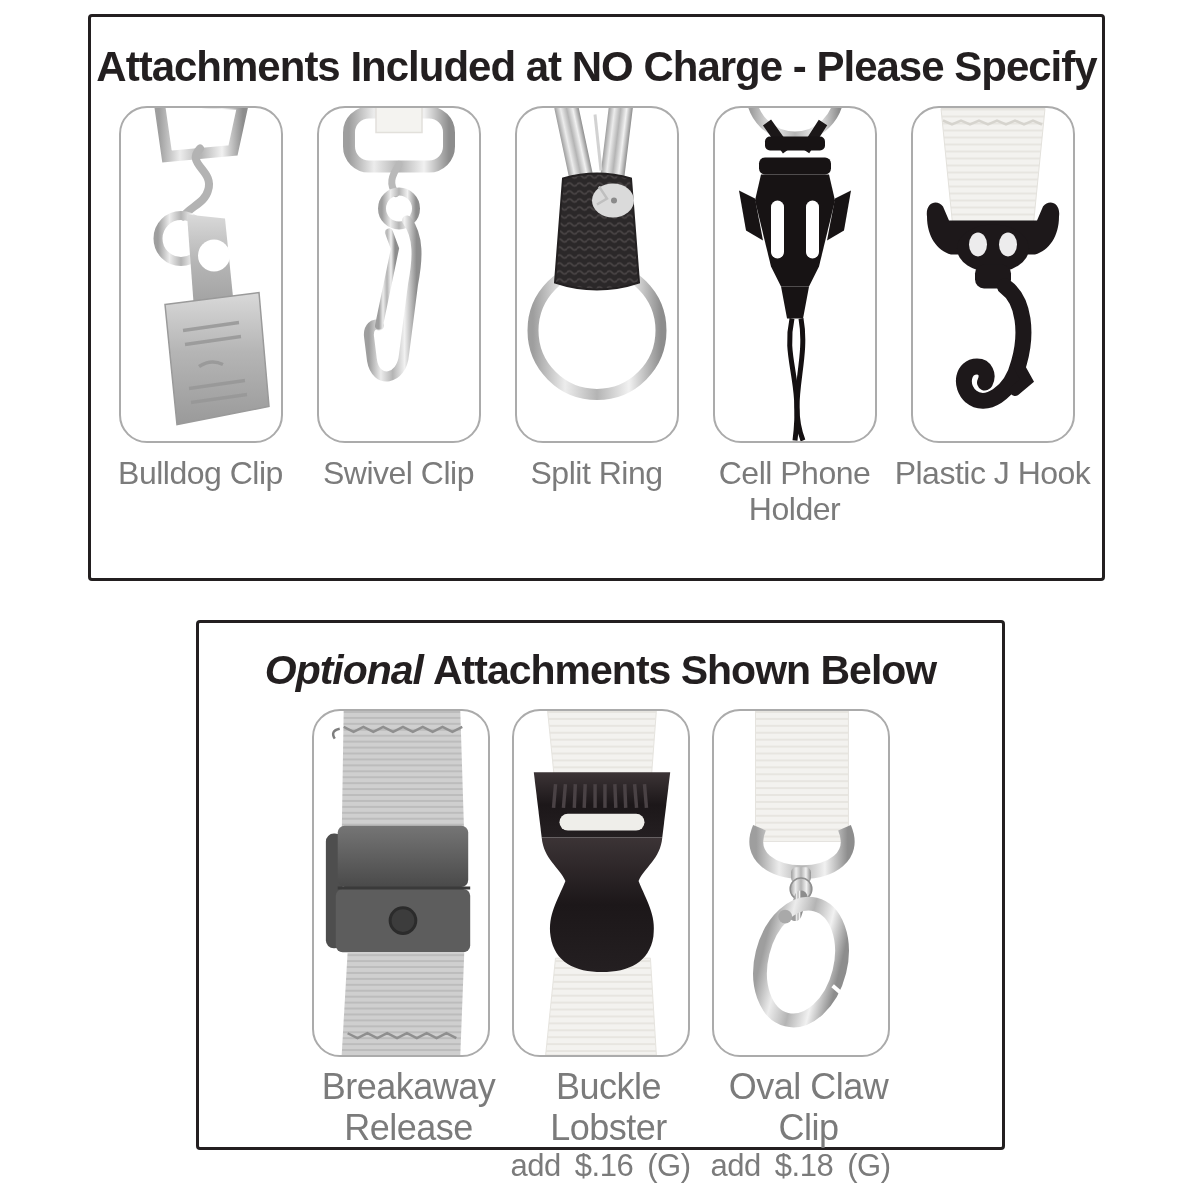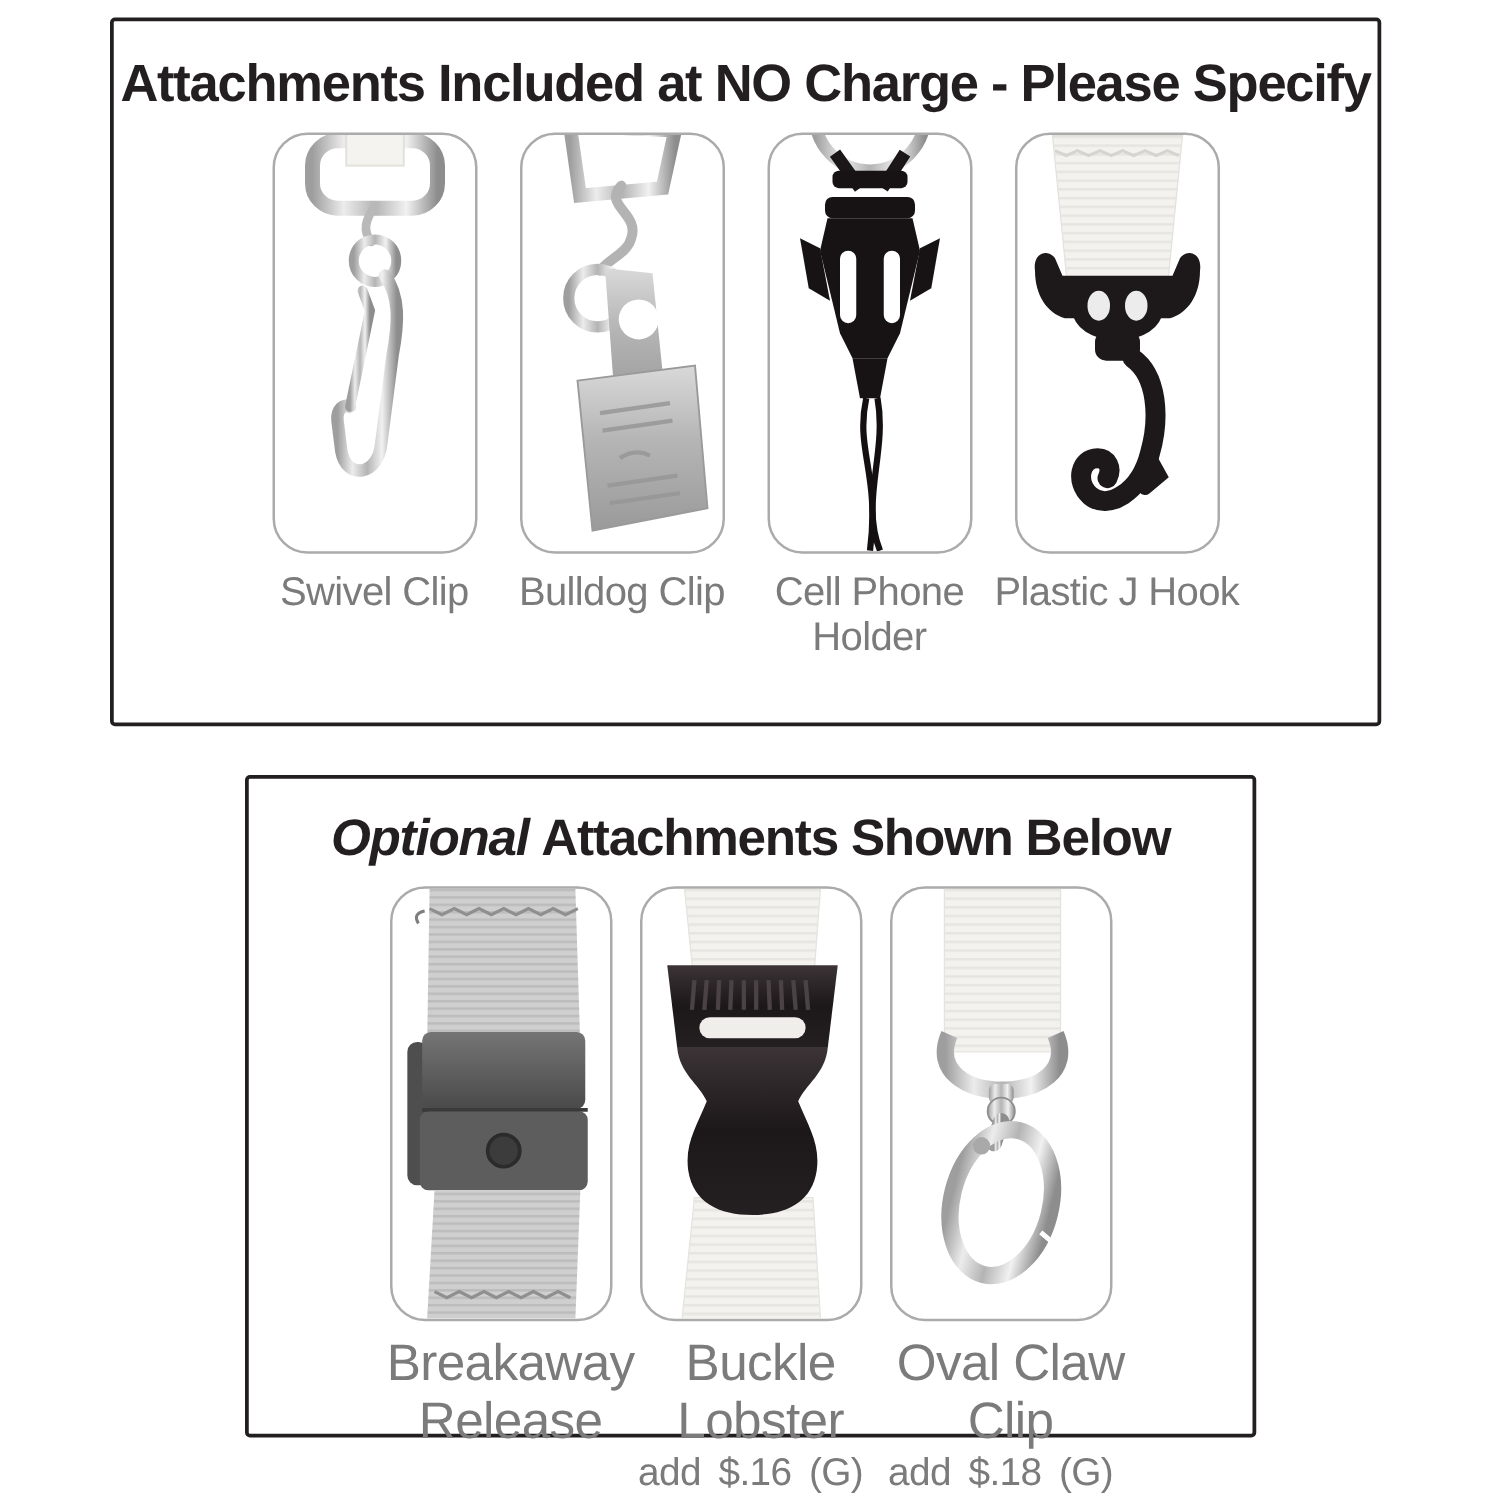--- a/index.html
+++ b/index.html
@@ -32,21 +32,21 @@
     border:2px solid #ababab;border-radius:28px;background:#ffffff;
     overflow:hidden;box-sizing:border-box;
   }
   #included-panel .photo-card{width:164px;height:337px;}
   #optional-panel .photo-card{width:178px;height:348px;}
   .photo-card svg{display:block;width:100%;height:100%;}
   .item-label{
     text-align:center;color:#7b7b7b;font-size:32px;line-height:1.13;
     letter-spacing:-0.5px;margin-top:12px;
   }
-  #optional-panel .item-label{margin-top:10px;font-size:41px;padding-left:16px;}
+  #optional-panel .item-label{margin-top:10px;font-size:36px;padding-left:16px;}
   .item-price{
     text-align:center;color:#7b7b7b;font-size:31px;line-height:1.13;
     letter-spacing:-0.5px;word-spacing:6px;white-space:nowrap;
   }
 </style>
 </head>
 <body>
 
 <svg width="0" height="0" style="position:absolute" aria-hidden="true">
   <defs>
@@ -87,52 +87,67 @@
 </svg>
 
 <section class="panel" id="included-panel">
   <h1 class="panel-title">Attachments Included at NO Charge - Please Specify</h1>
 
   <div class="cards-row">
 
     <div class="item-col">
       <div class="photo-card">
         <svg viewBox="0 0 160 332">
-          <rect x="30" y="4" width="100" height="54" rx="20" fill="none" stroke="url(#met)" stroke-width="12"></rect>
-          <rect x="57" y="-4" width="46" height="28" fill="#f4f3f0" stroke="#e2e0db" stroke-width="1.5"></rect>
-          <path d="M80,56 C72,68 70,76 77,85" fill="none" stroke="#b9b9b9" stroke-width="7" stroke-linecap="round"></path>
-          <circle cx="80" cy="100" r="17" fill="none" stroke="url(#met)" stroke-width="8"></circle>
-          <path d="M88,112 C100,128 99,150 94,176 L85,246 C83,272 57,276 53,252 L50,228 C49,219 55,214 60,217" fill="none" stroke="url(#met)" stroke-width="10" stroke-linecap="round"></path>
-          <path d="M60,217 L76,140 L70,124" fill="none" stroke="url(#met)" stroke-width="8" stroke-linecap="round"></path>
-        </svg>
-      </div>
-      <div class="item-label">Swivel Clip</div>
-    </div>
-
-    <div class="item-col">
-      <div class="photo-card">
-        <svg viewBox="0 0 160 332">
           <path d="M38,-8 L122,-4 L112,42 L46,48 Z" fill="none" stroke="url(#met)" stroke-width="11"></path>
           <path d="M79,40 C64,56 94,62 87,82 C84,94 70,98 62,108" fill="none" stroke="#b3b3b3" stroke-width="8" stroke-linecap="round"></path>
           <circle cx="60" cy="130" r="23" fill="none" stroke="url(#met)" stroke-width="9"></circle>
           <path d="M66,106 L104,110 L114,208 L74,214 Z" fill="url(#metV)"></path>
           <circle cx="93" cy="147" r="16" fill="#ffffff"></circle>
           <path d="M44,196 L138,184 L148,298 L56,316 Z" fill="url(#metV)" stroke="#9a9a9a" stroke-width="1.5"></path>
           <g stroke="#979797" stroke-width="3.5" fill="none" opacity="0.85">
             <path d="M62,222 L118,214"></path>
               <path d="M64,236 L120,228"></path>
             <path d="M78,258 Q90,250 102,256"></path>
             <path d="M68,280 L124,272"></path>
               <path d="M70,294 L126,286"></path>
           </g>
         </svg>
       </div>
       <div class="item-label">Bulldog Clip</div>
     </div>
 
+    <div class="item-col">
+      <div class="photo-card">
+        <svg viewBox="0 0 160 332">
+          <rect x="30" y="4" width="100" height="54" rx="20" fill="none" stroke="url(#met)" stroke-width="12"></rect>
+          <rect x="57" y="-4" width="46" height="28" fill="#f4f3f0" stroke="#e2e0db" stroke-width="1.5"></rect>
+          <path d="M80,56 C72,68 70,76 77,85" fill="none" stroke="#b9b9b9" stroke-width="7" stroke-linecap="round"></path>
+          <circle cx="80" cy="100" r="17" fill="none" stroke="url(#met)" stroke-width="8"></circle>
+          <path d="M88,112 C100,128 99,150 94,176 L85,246 C83,272 57,276 53,252 L50,228 C49,219 55,214 60,217" fill="none" stroke="url(#met)" stroke-width="10" stroke-linecap="round"></path>
+          <path d="M60,217 L76,140 L70,124" fill="none" stroke="url(#met)" stroke-width="8" stroke-linecap="round"></path>
+        </svg>
+      </div>
+      <div class="item-label">Swivel Clip</div>
+    </div>
+
+    <div class="item-col">
+      <div class="photo-card">
+        <svg viewBox="0 0 160 332">
+          <rect x="44" y="-12" width="24" height="88" rx="10" fill="url(#met)" transform="rotate(-12 56 30)"></rect>
+          <rect x="88" y="-14" width="24" height="92" rx="10" fill="url(#met)" transform="rotate(7 100 30)"></rect>
+          <path d="M78,6 L84,62" stroke="#d2d2d2" stroke-width="3" fill="none"></path>
+          <circle cx="80" cy="222" r="64" fill="none" stroke="url(#met)" stroke-width="11"></circle>
+          <path d="M46,70 Q80,60 114,70 L122,174 Q80,188 38,174 Z" fill="url(#braid)" stroke="#242122" stroke-width="2"></path>
+          <ellipse cx="96" cy="92" rx="21" ry="17" fill="#dadada"></ellipse>
+          <path d="M82,78 l8,12 l-10,6" stroke="#bfbfbf" stroke-width="2.5" fill="none"></path>
+          <circle cx="97" cy="92" r="3" fill="#8a8a8a"></circle>
+        </svg>
+      </div>
+      <div class="item-label">Split Ring</div>
+    </div>
 
     <div class="item-col">
       <div class="photo-card">
         <svg viewBox="0 0 160 332">
           <circle cx="80" cy="-16" r="44" fill="none" stroke="url(#met)" stroke-width="10"></circle>
           <path d="M52,14 L72,42 M108,14 L90,42" stroke="#1b1718" stroke-width="10" fill="none"></path>
           <rect x="50" y="28" width="60" height="14" rx="5" fill="#171314"></rect>
           <rect x="44" y="49" width="72" height="17" rx="6" fill="#171314"></rect>
           <path d="M46,66 L114,66 L120,92 L104,158 L94,178 L66,178 L56,158 L40,92 Z" fill="#171314"></path>
           <path d="M40,90 L24,82 L31,122 L48,132 Z" fill="#171314"></path>

